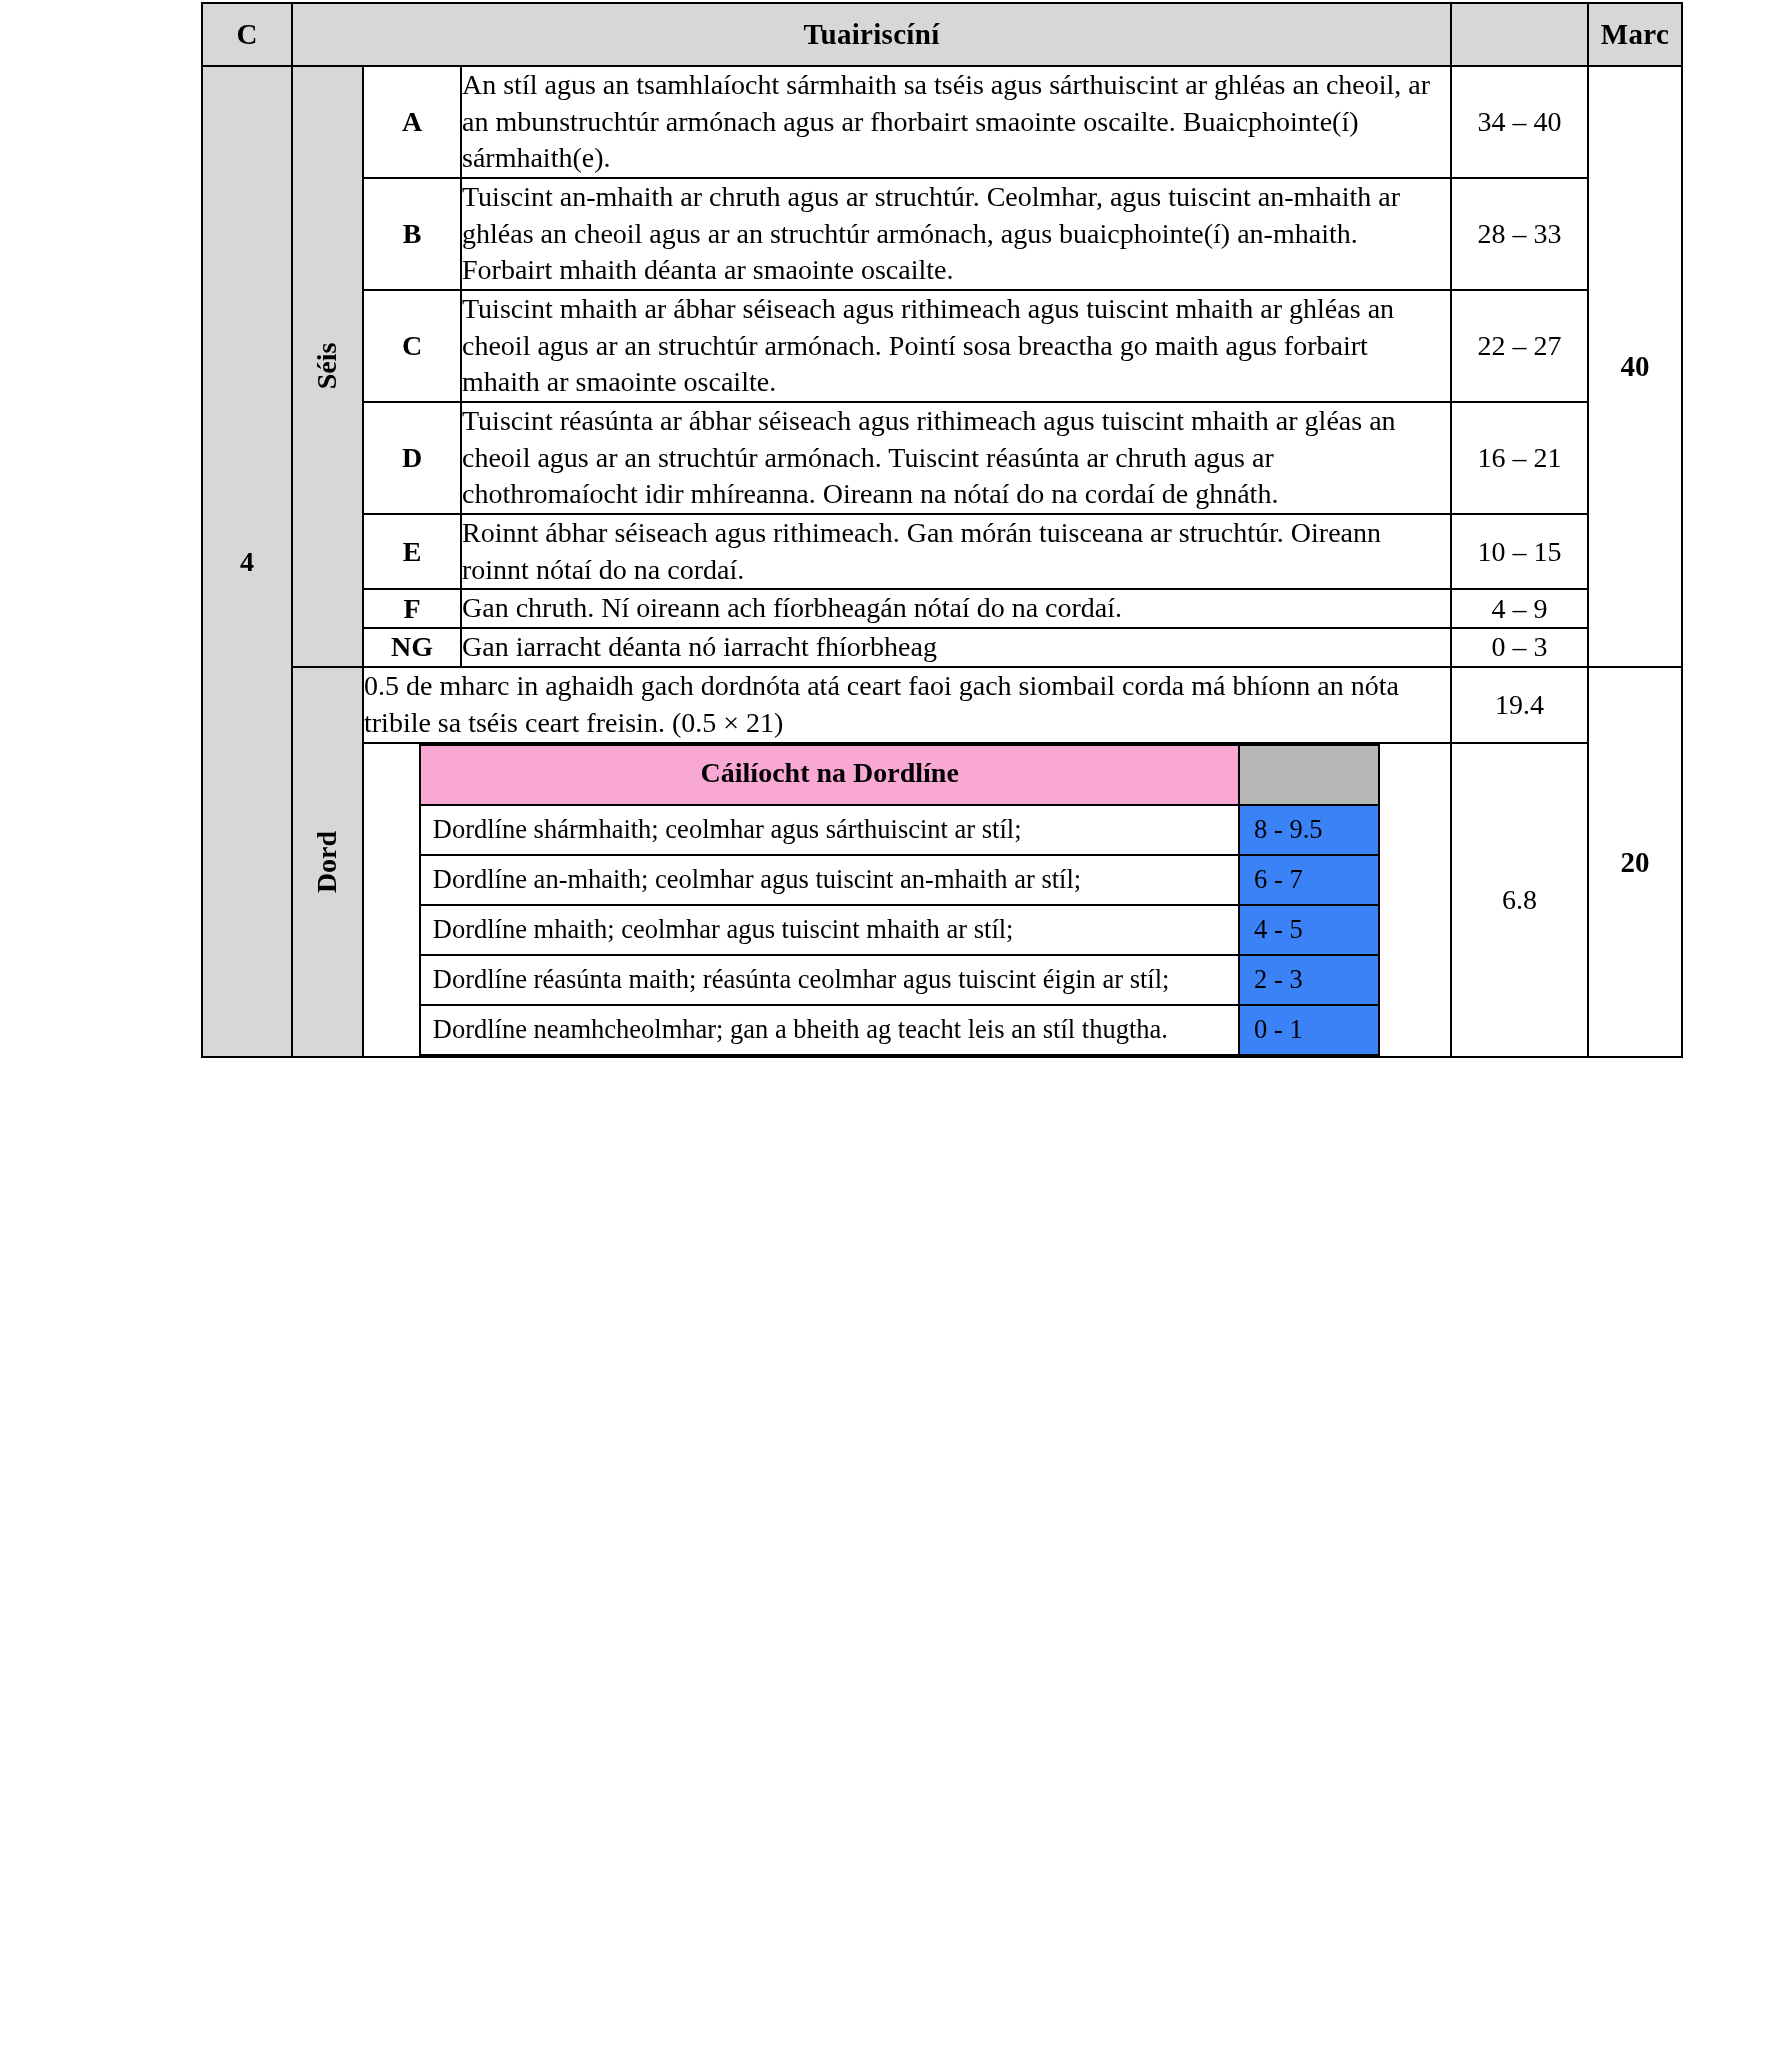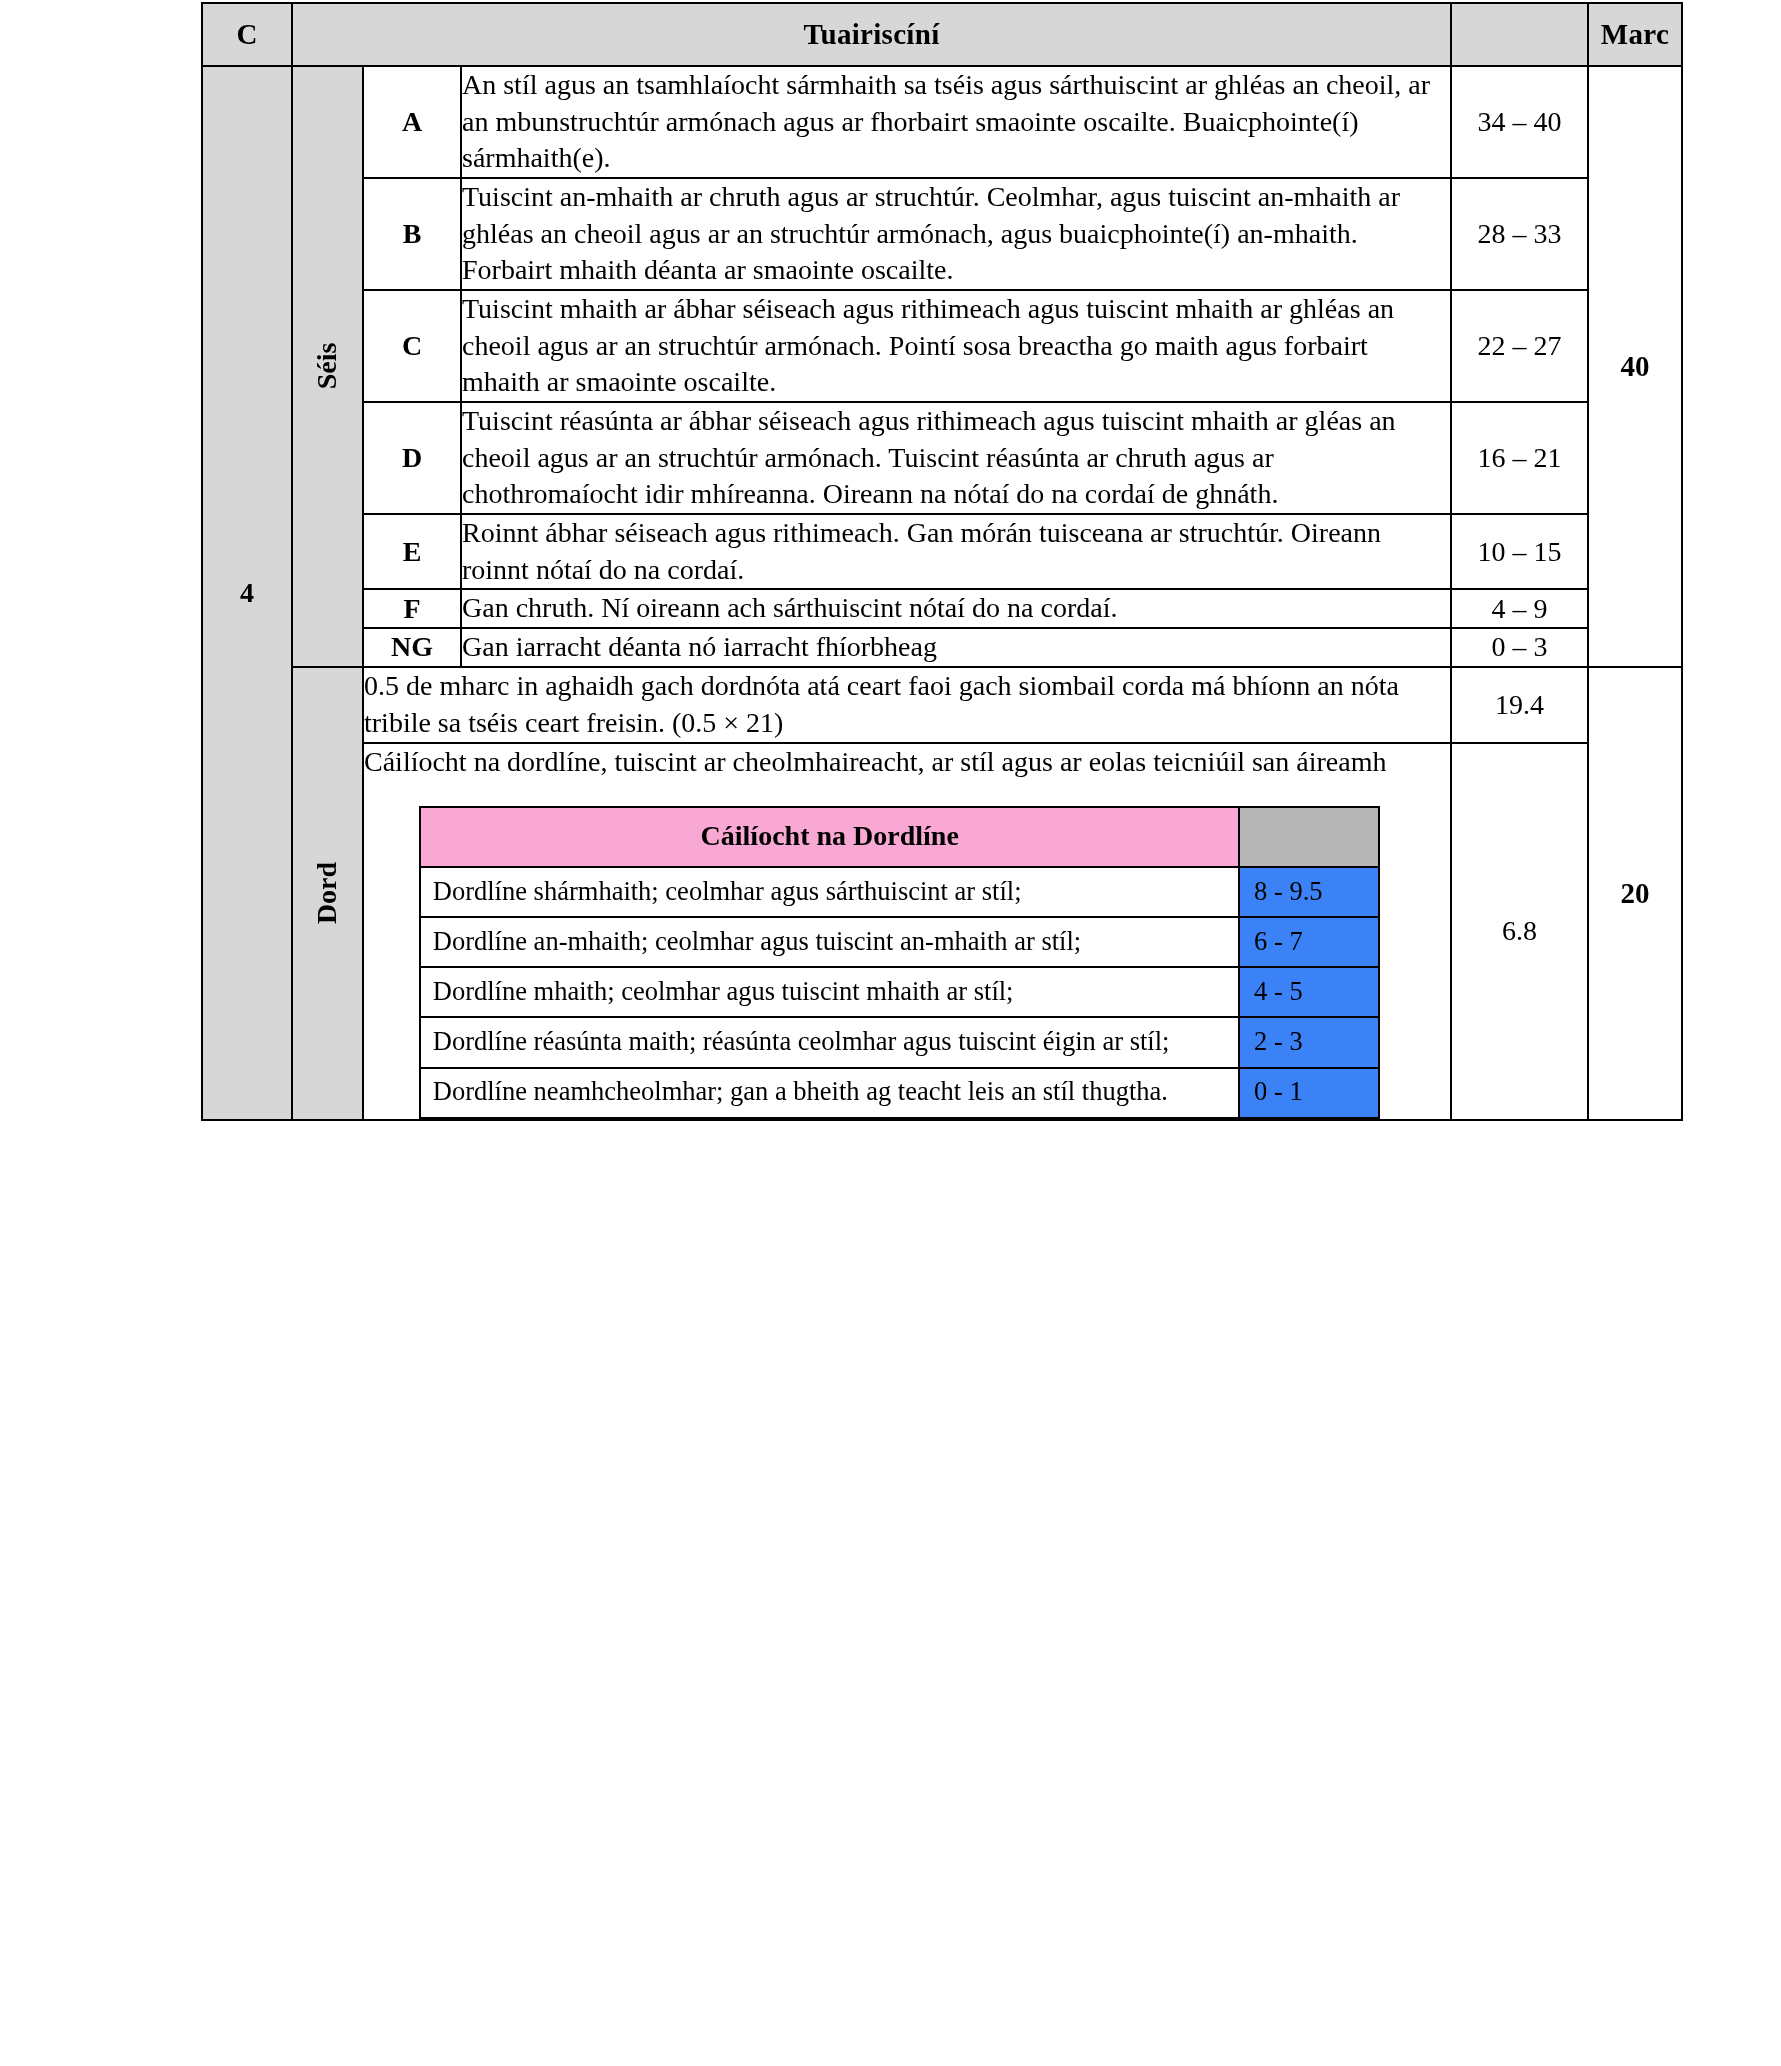--- a/index.html
+++ b/index.html
@@ -195,41 +195,40 @@
         <td class="cell-desc">Tuiscint réasúnta ar ábhar séiseach agus rithimeach agus tuiscint mhaith ar gléas an cheoil agus ar an struchtúr armónach.  Tuiscint réasúnta ar chruth agus ar chothromaíocht idir mhíreanna. Oireann na nótaí do na cordaí de ghnáth.</td>
         <td class="cell-range">16 – 21</td>
       </tr>
       <tr>
         <td class="cell-grade">E</td>
         <td class="cell-desc">Roinnt ábhar séiseach agus rithimeach. Gan mórán tuisceana ar struchtúr. Oireann roinnt nótaí do na cordaí.</td>
         <td class="cell-range">10 – 15</td>
       </tr>
       <tr>
         <td class="cell-grade">F</td>
-        <td class="cell-desc">Gan chruth. Ní oireann ach sárthuiscint nótaí do na cordaí.</td>
+        <td class="cell-desc">Gan chruth. Ní oireann ach fíorbheagán nótaí do na cordaí.</td>
         <td class="cell-range">4 – 9</td>
       </tr>
       <tr>
         <td class="cell-grade">NG</td>
         <td class="cell-desc">Gan iarracht déanta nó iarracht fhíorbheag</td>
         <td class="cell-range">0 – 3</td>
       </tr>
 
       <tr>
         <td class="cell-section" rowspan="2">
           <span class="vert-text">Dord</span>
         </td>
         <td class="cell-plain" colspan="2">0.5 de mharc in aghaidh gach dordnóta atá ceart faoi gach siombail corda má bhíonn an nóta tribile sa tséis ceart freisin. (0.5 × 21)</td>
         <td class="cell-mark-value">19.4</td>
         <td class="cell-marc" rowspan="2">20</td>
       </tr>
 
       <tr>
         <td class="dord-block" colspan="2">
-          <div class="dord-intro">Cáilíocht na dordlíne, tuiscint ar cheolmhaireacht, ar stíl agus ar eolas teicniúil san áireamh</div>
           <table class="dordline">
             <tbody>
               <tr>
                 <th class="dl-title">Cáilíocht na Dordlíne</th>
                 <td class="dl-blankhead"></td>
               </tr>
               <tr>
                 <td class="dl-desc">Dordlíne shármhaith; ceolmhar agus sárthuiscint ar stíl;</td>
                 <td class="dl-mark">8 - 9.5</td>
               </tr>

